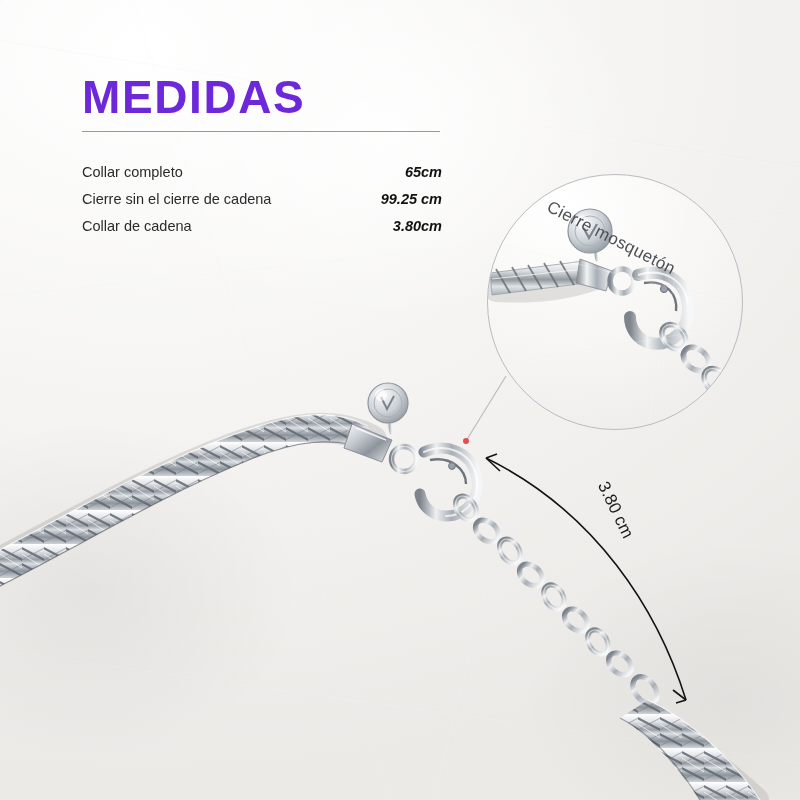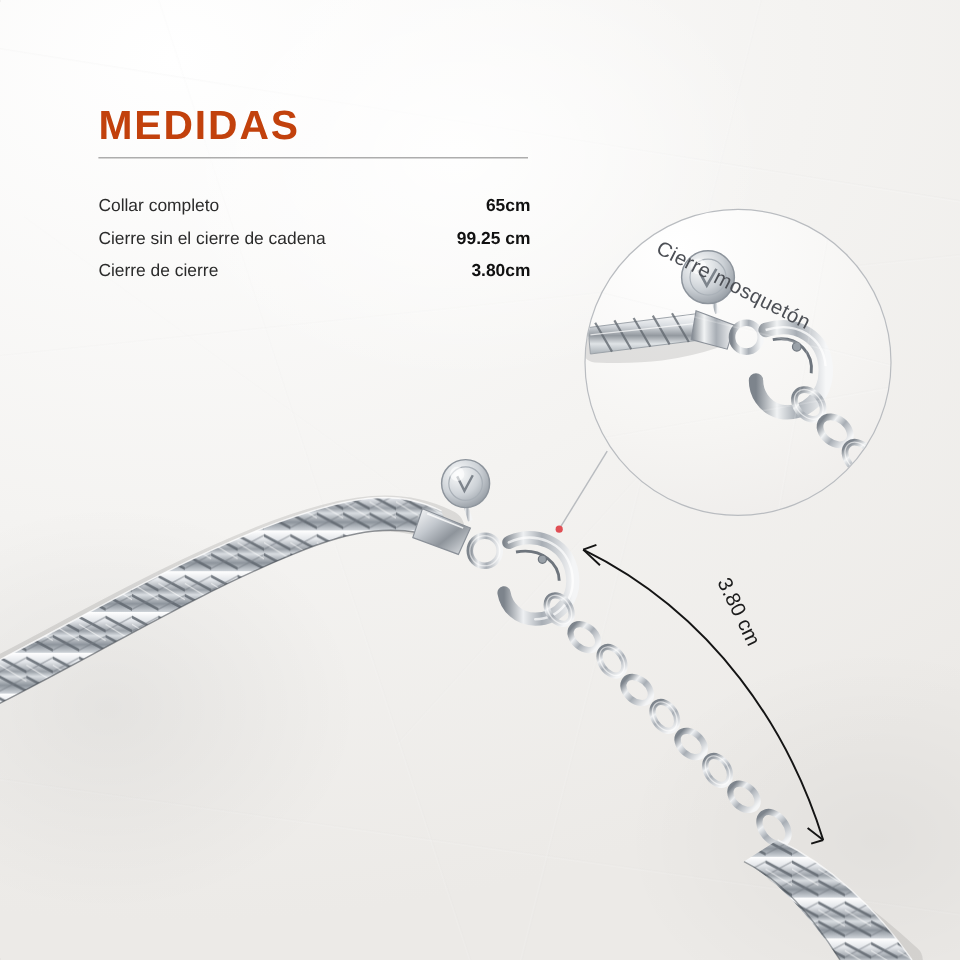--- a/index.html
+++ b/index.html
@@ -36,25 +36,25 @@
   .blotch {
     position: absolute;
     border-radius: 50%;
     pointer-events: none;
   }
 
   
   .measures-title {
     position: absolute;
     left: 82px;
-    top: 86px;
-    font-size: 34px;
+    top: 70px;
+    font-size: 46px;
     font-weight: bold;
     letter-spacing: 1.6px;
-    color: #c2410c;
+    color: #6d28d9;
   }
   .rule {
     position: absolute;
     left: 82px;
     top: 131px;
     width: 358px;
     height: 1px;
     background: #9a9a9a;
   }
   .rows {
@@ -65,21 +65,21 @@
   }
   .row {
     display: flex;
     justify-content: space-between;
     align-items: flex-start;
     font-size: 14.5px;
     color: #2b2b2b;
     padding: 5.5px 0;
   }
   .row .label { font-weight: normal; }
-  .row .value { font-weight: bold; color: #111; }
+  .row .value { font-weight: bold; color: #111; font-style: italic; }
 
   
   .magnifier {
     position: absolute;
     left: 487px;
     top: 174px;
     width: 254px;
     height: 254px;
     border-radius: 50%;
     border: 1.4px solid #b9bcc0;
@@ -342,20 +342,20 @@
   <div class="rows">
     <div class="row">
       <span class="label">Collar completo</span>
       <span class="value">65cm</span>
     </div>
     <div class="row">
       <span class="label">Cierre sin el cierre de cadena</span>
       <span class="value">99.25 cm</span>
     </div>
     <div class="row">
-      <span class="label">Cierre de cierre</span>
+      <span class="label">Collar de cadena</span>
       <span class="value">3.80cm</span>
     </div>
   </div>
 
   <div class="dim-label">3.80 cm</div>
 
 </div>
 
 </body></html>

